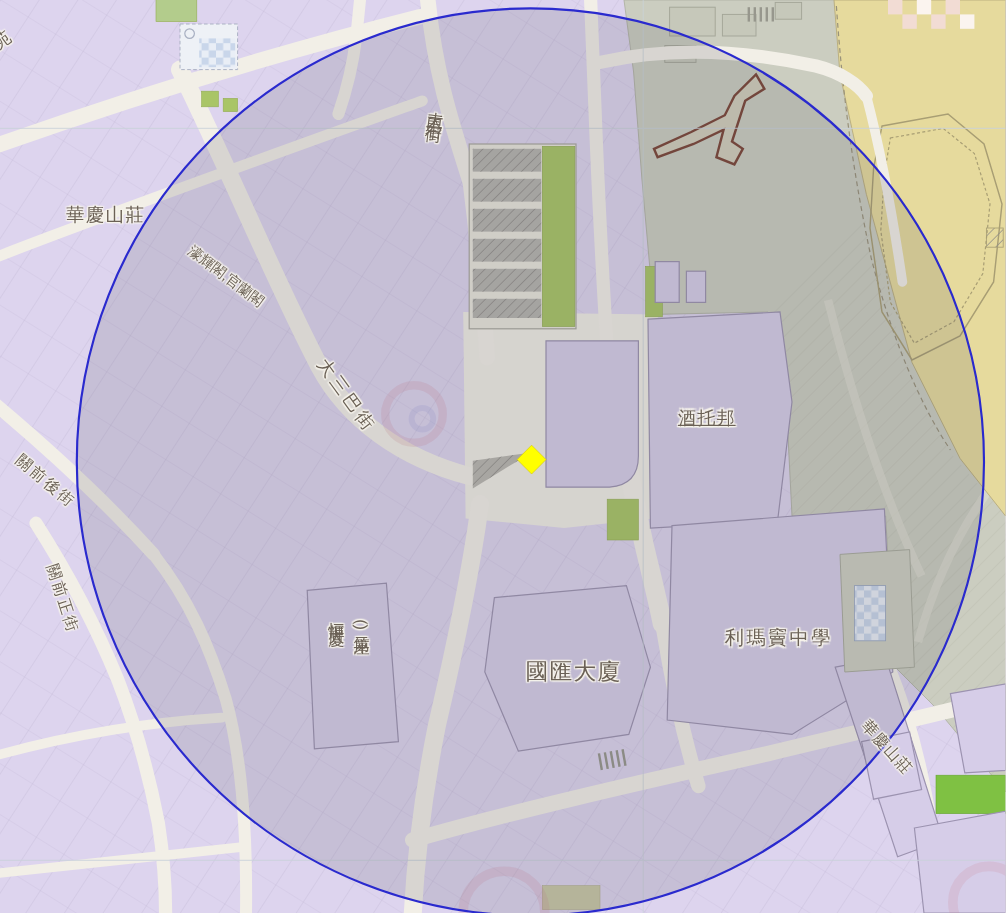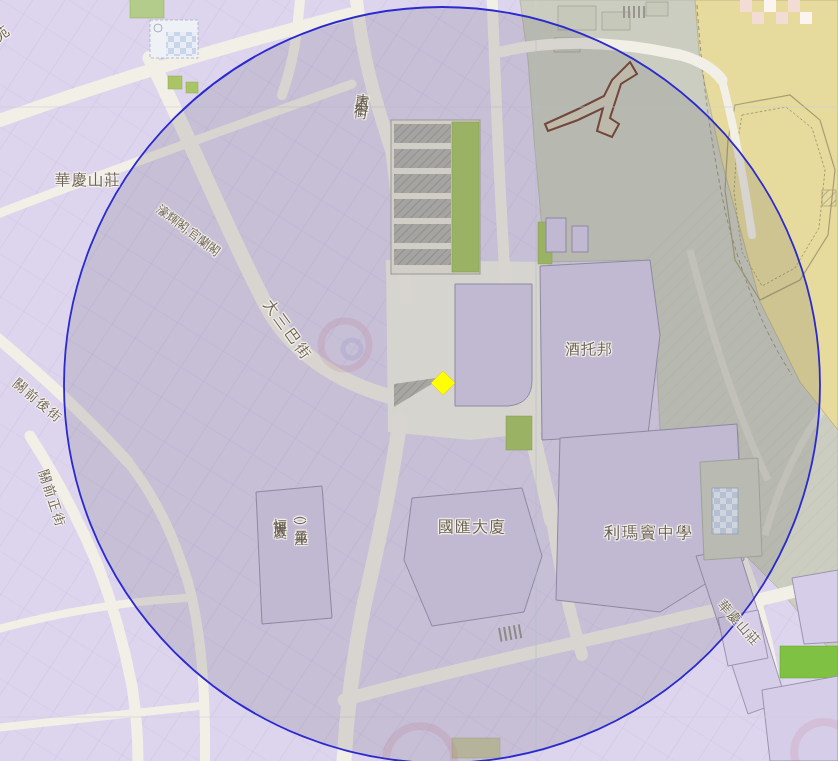--- a/index.html
+++ b/index.html
@@ -17,23 +17,23 @@
   .v{writing-mode:vertical-rl;text-orientation:mixed;}
   #lbl-yuan{left:-5px;top:26px;transform:rotate(-36deg);font-size:14px;}
   #lbl-puqing{left:55px;top:171px;font-size:15.5px;letter-spacing:1px;}
   #lbl-haofai{left:126px;top:224px;width:124px;text-align:center;transform:rotate(37deg);font-size:12px;}
   #lbl-dsb-right{left:356px;top:82px;transform:rotate(7deg);font-size:14px;letter-spacing:3px;}
   #lbl-dsb{left:240px;top:322px;width:96px;text-align:center;transform:rotate(54deg);font-size:15px;letter-spacing:3px;}
   #lbl-guanqian-back{left:-6px;top:394px;width:88px;text-align:center;transform:rotate(40deg);font-size:13px;letter-spacing:2px;}
   #lbl-guanqian-main{left:8px;top:492px;width:88px;text-align:center;transform:rotate(72deg);font-size:13px;letter-spacing:2px;}
   #lbl-hengfai-1{left:272px;top:508px;font-size:13.5px;letter-spacing:2px;}
   #lbl-hengfai-2{left:293px;top:516px;font-size:13.5px;}
-  #lbl-guohui{left:438px;top:518px;font-size:16px;letter-spacing:1px;}
+  #lbl-guohui{left:438px;top:551px;font-size:19px;letter-spacing:1px;}
   #lbl-ricci{left:604px;top:524px;font-size:16px;letter-spacing:2px;}
-  #lbl-jiutuobang{left:565px;top:341px;font-size:15px;letter-spacing:1px;}
+  #lbl-jiutuobang{left:565px;top:341px;font-size:15px;letter-spacing:1px;text-decoration:underline;}
   #lbl-huaqing{left:701px;top:616px;width:76px;text-align:center;transform:rotate(48deg);font-size:13px;letter-spacing:1px;}
 </style>
 </head>
 <body>
 
 <div id="map-root">
 <svg id="map-svg" width="838" height="761" viewBox="0 0 838 761">
   <defs>
     <pattern id="p-parcel1" width="27" height="27" patternUnits="userSpaceOnUse" patternTransform="rotate(33)">
       <line x1="0" y1="0" x2="0" y2="27" stroke="#c2b8d5" stroke-width="0.7"></line>

